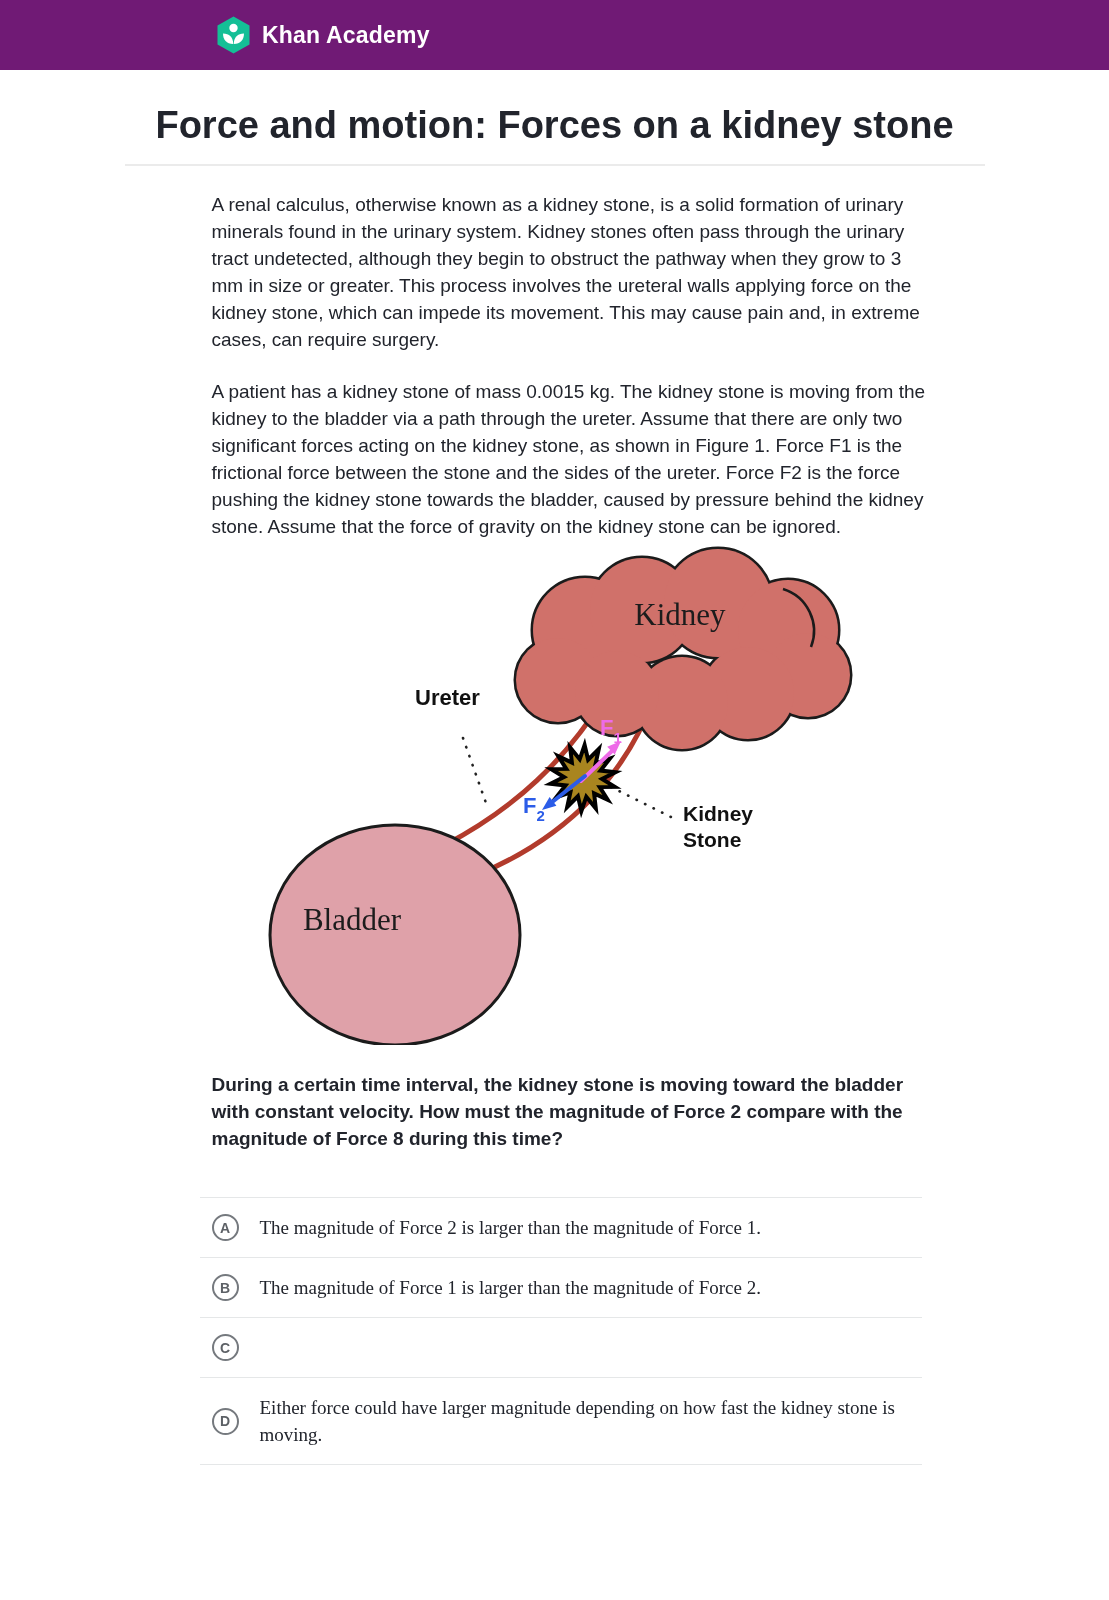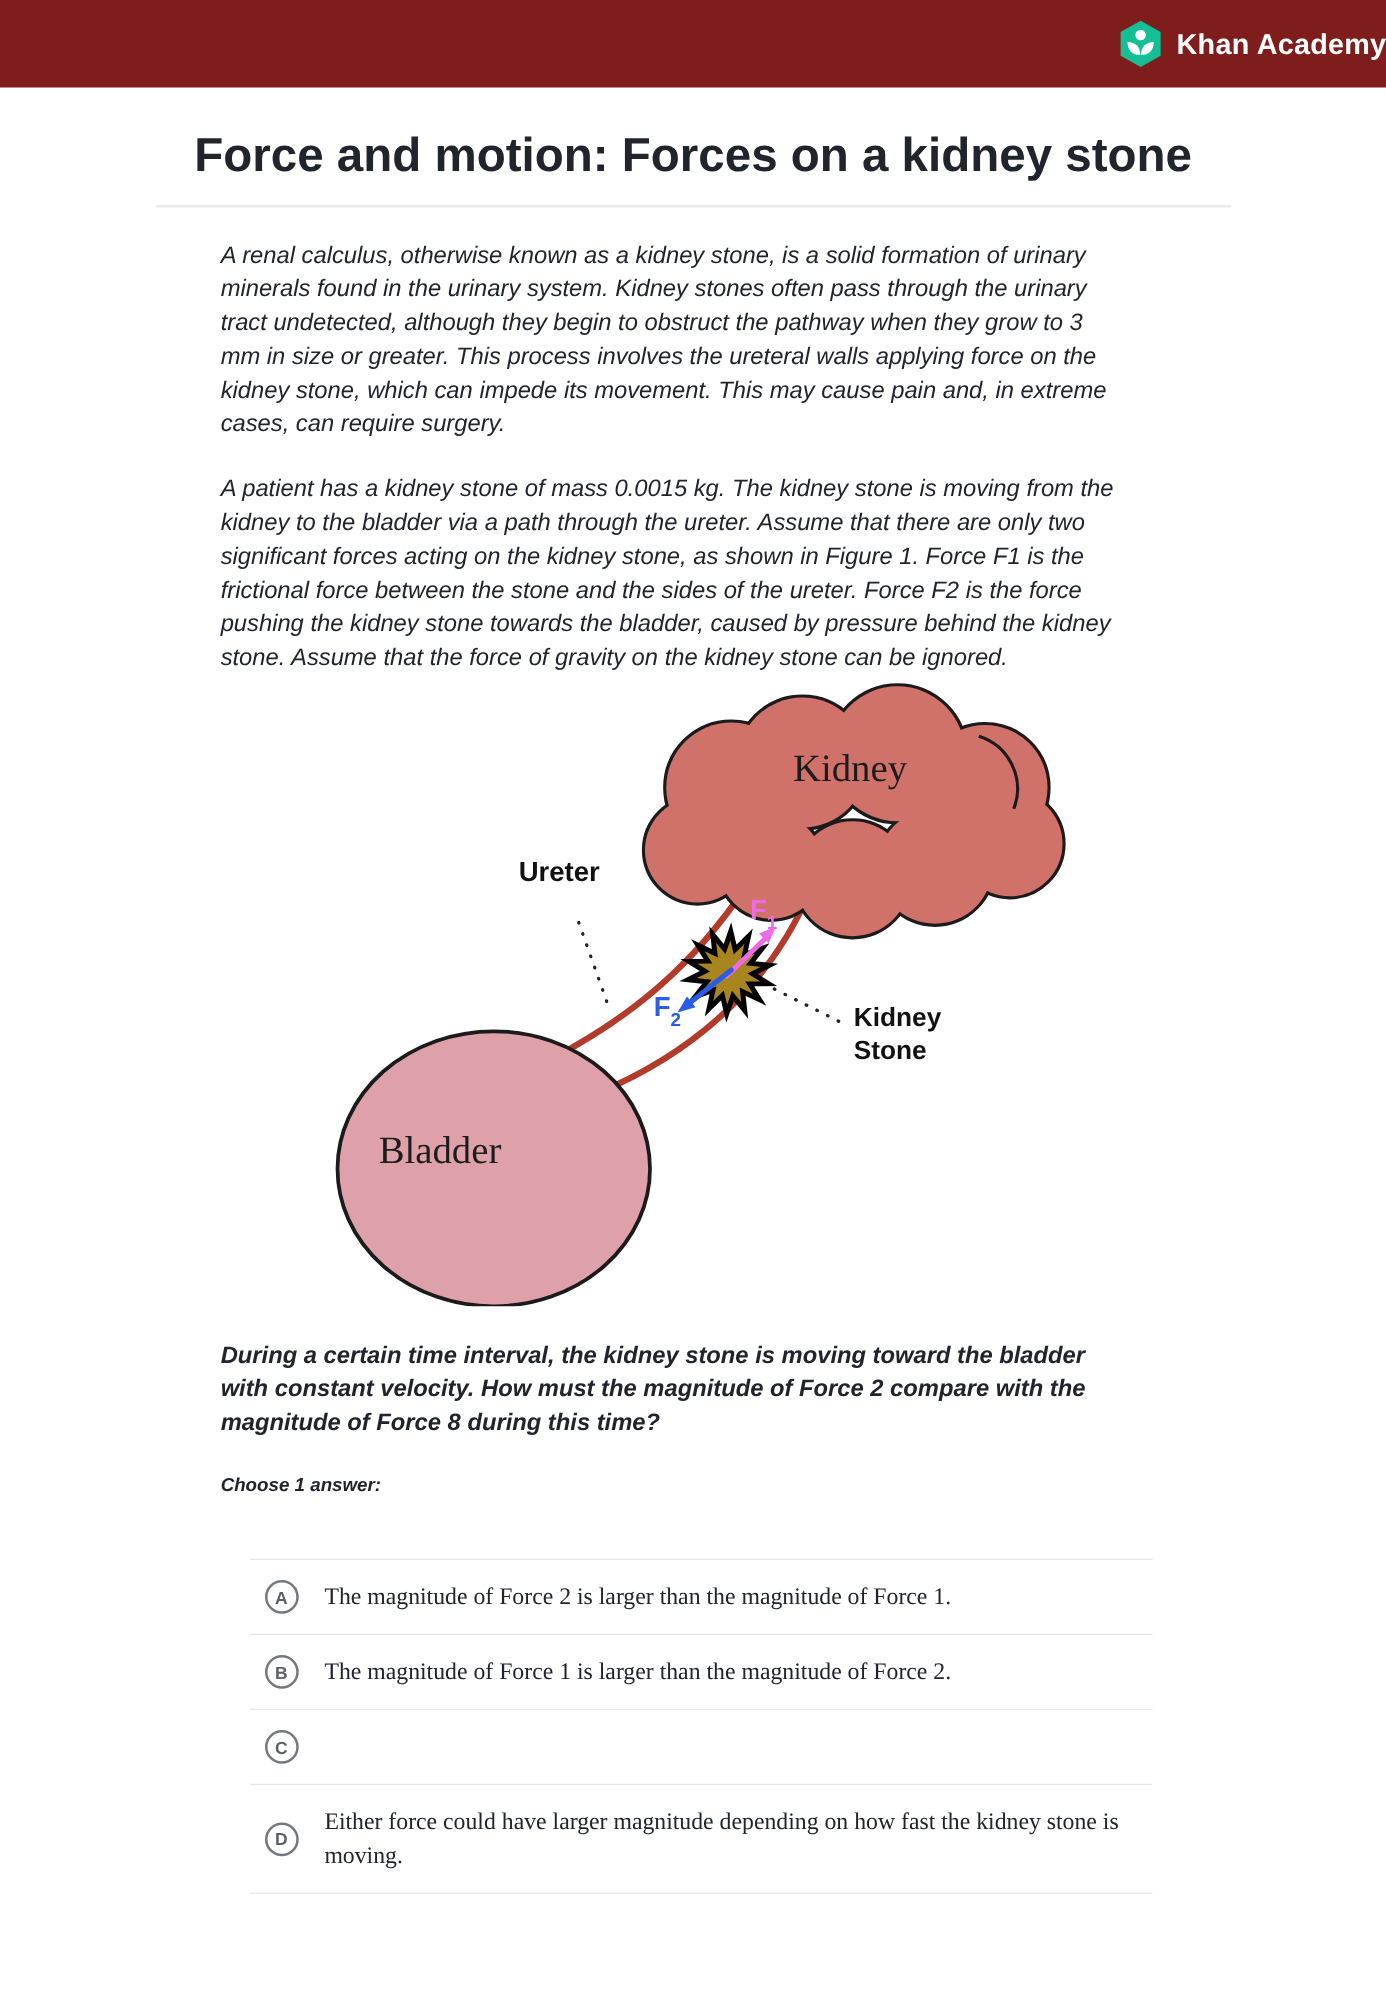--- a/index.html
+++ b/index.html
@@ -3,36 +3,36 @@
 <meta charset="utf-8">
 <style>
   * { margin:0; padding:0; box-sizing:border-box; }
   html,body { background:#ffffff; }
   body {
     width:1109px; height:1600px; overflow:hidden;
     font-family:"Liberation Sans", sans-serif;
     color:#21242c;
   }
   .app-header {
-    height:70px; background:#7f1d1d;
-    display:flex; align-items:center; padding-left:215px;justify-content:flex-end;
+    height:70px; background:#701a75;
+    display:flex; align-items:center; padding-left:215px;
   }
   .brand { display:flex; align-items:center; gap:10px; cursor:pointer; }
   .brand-name { color:#ffffff; font-size:23px; font-weight:700; letter-spacing:.2px; }
 
   .page-title {
     text-align:center; font-size:38px; font-weight:700;
     margin-top:34px; color:#21242c;
   }
   .title-divider {
     border:none; border-top:2px solid #ebebeb;
     width:860px; margin:17px auto 0;
   }
   .container { width:860px; margin:0 auto; }
-  .text-col { margin-left:52px; width:716px; font-size:19px; line-height:27px;font-style:italic; }
+  .text-col { margin-left:87px; width:716px; font-size:19px; line-height:27px; }
   .para-1 { margin-top:25px; }
   .para-2 { margin-top:25px; }
 
   .figure-wrap { margin:5px 0 0 130px; width:600px; height:500px; }
   .caption { margin-top:0px; }
   .caption b { font-weight:700; }
 
   .question-prompt { margin-top:26px; font-weight:700; }
   .choose-label { margin-top:23px; font-size:15px; font-weight:700; }
 
@@ -141,21 +141,20 @@
       </text>
       <text class="fig-sans-bold" font-size="22" fill="#2b5ce8">
         <tspan x="268" y="268">F</tspan><tspan font-size="15" dy="8">2</tspan>
       </text>
     </svg>
   </div>
 
   <div class="text-col">
 
     <p class="question-prompt">During a certain time interval, the kidney stone is moving toward the bladder with constant velocity. How must the magnitude of Force 2 compare with the magnitude of Force 8 during this time?</p>
-    <p class="choose-label">Choose 1 answer:</p>
   </div>
 
   <div class="options">
     <div class="option-row">
       <span class="radio-circle">A</span>
       <span class="option-text">The magnitude of Force 2 is larger than the magnitude of Force 1.</span>
     </div>
     <div class="option-row">
       <span class="radio-circle">B</span>
       <span class="option-text">The magnitude of Force 1 is larger than the magnitude of Force 2.</span>

